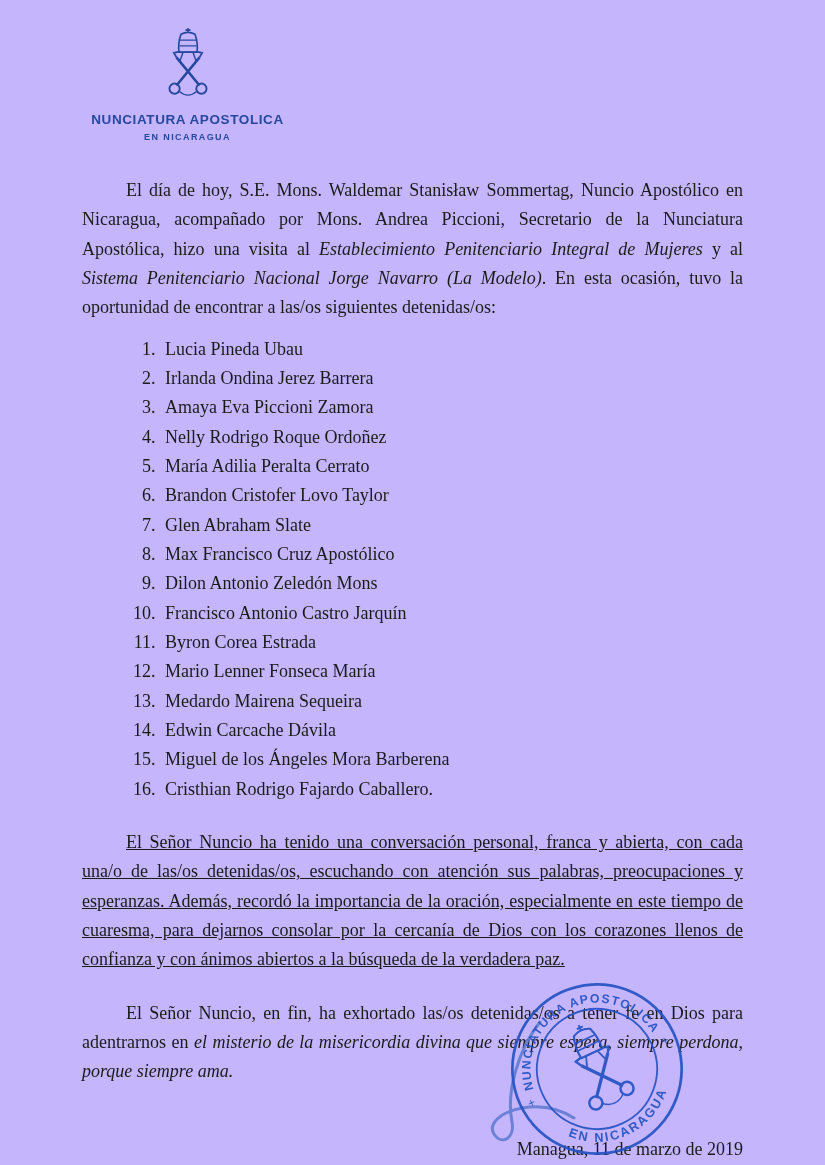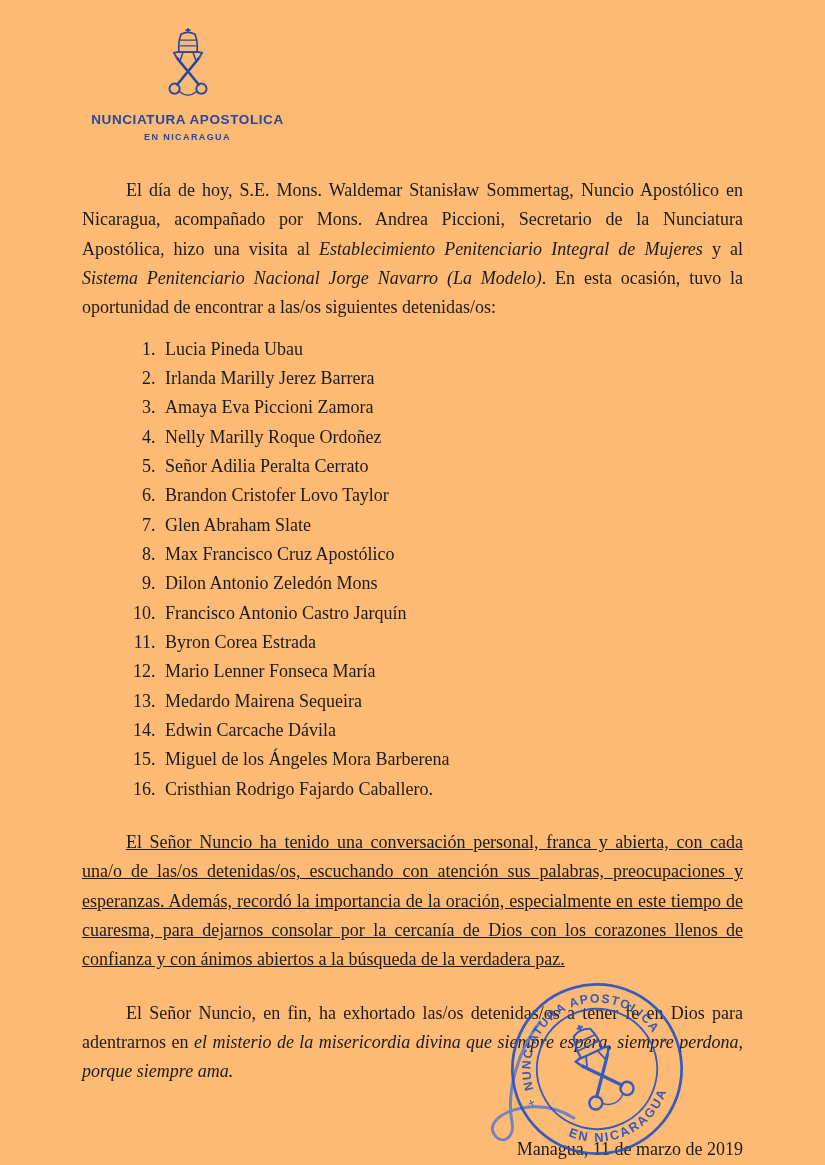--- a/index.html
+++ b/index.html
@@ -3,21 +3,21 @@
 <meta charset="utf-8">
 <style>
   * { box-sizing: border-box; }
   html, body { margin: 0; padding: 0; }
   body { background: #ffffff; }
 
   .page {
     width: 825px;
     height: 1165px;
     margin: 0 auto;
-    background: #fdba74;
+    background: #c4b5fd;
     font-family: "Liberation Serif", serif;
     color: #1b1b1b;
     position: relative;
     overflow: hidden;
   }
 
   
   .letterhead {
     padding-top: 26px;
     margin-left: 60px;
@@ -106,24 +106,24 @@
     <div class="org-name">NUNCIATURA APOSTOLICA</div>
     <div class="org-sub">EN NICARAGUA</div>
   </header>
 
   <main class="content">
 
     <p class="intro"><span>El día de hoy, S.E. Mons. Waldemar Stanisław Sommertag, Nuncio Apostólico en Nicaragua, acompañado por Mons. Andrea Piccioni, Secretario de la Nunciatura Apostólica, hizo una visita al </span><span class="italic">Establecimiento Penitenciario Integral de Mujeres</span><span> y al </span><span class="italic">Sistema Penitenciario Nacional Jorge Navarro (La Modelo)</span><span>. En esta ocasión, tuvo la oportunidad de encontrar a las/os siguientes detenidas/os:</span></p>
 
     <ol class="detainees">
       <li>Lucia Pineda Ubau</li>
-      <li>Irlanda Marilly Jerez Barrera</li>
+      <li>Irlanda Ondina Jerez Barrera</li>
       <li>Amaya Eva Piccioni Zamora</li>
-      <li>Nelly Marilly Roque Ordoñez</li>
-      <li>Señor Adilia Peralta Cerrato</li>
+      <li>Nelly Rodrigo Roque Ordoñez</li>
+      <li>María Adilia Peralta Cerrato</li>
       <li>Brandon Cristofer Lovo Taylor</li>
       <li>Glen Abraham Slate</li>
       <li>Max Francisco Cruz Apostólico</li>
       <li>Dilon Antonio Zeledón Mons</li>
       <li>Francisco Antonio Castro Jarquín</li>
       <li>Byron Corea Estrada</li>
       <li>Mario Lenner Fonseca María</li>
       <li>Medardo Mairena Sequeira</li>
       <li>Edwin Carcache Dávila</li>
       <li>Miguel de los Ángeles Mora Barberena</li>

